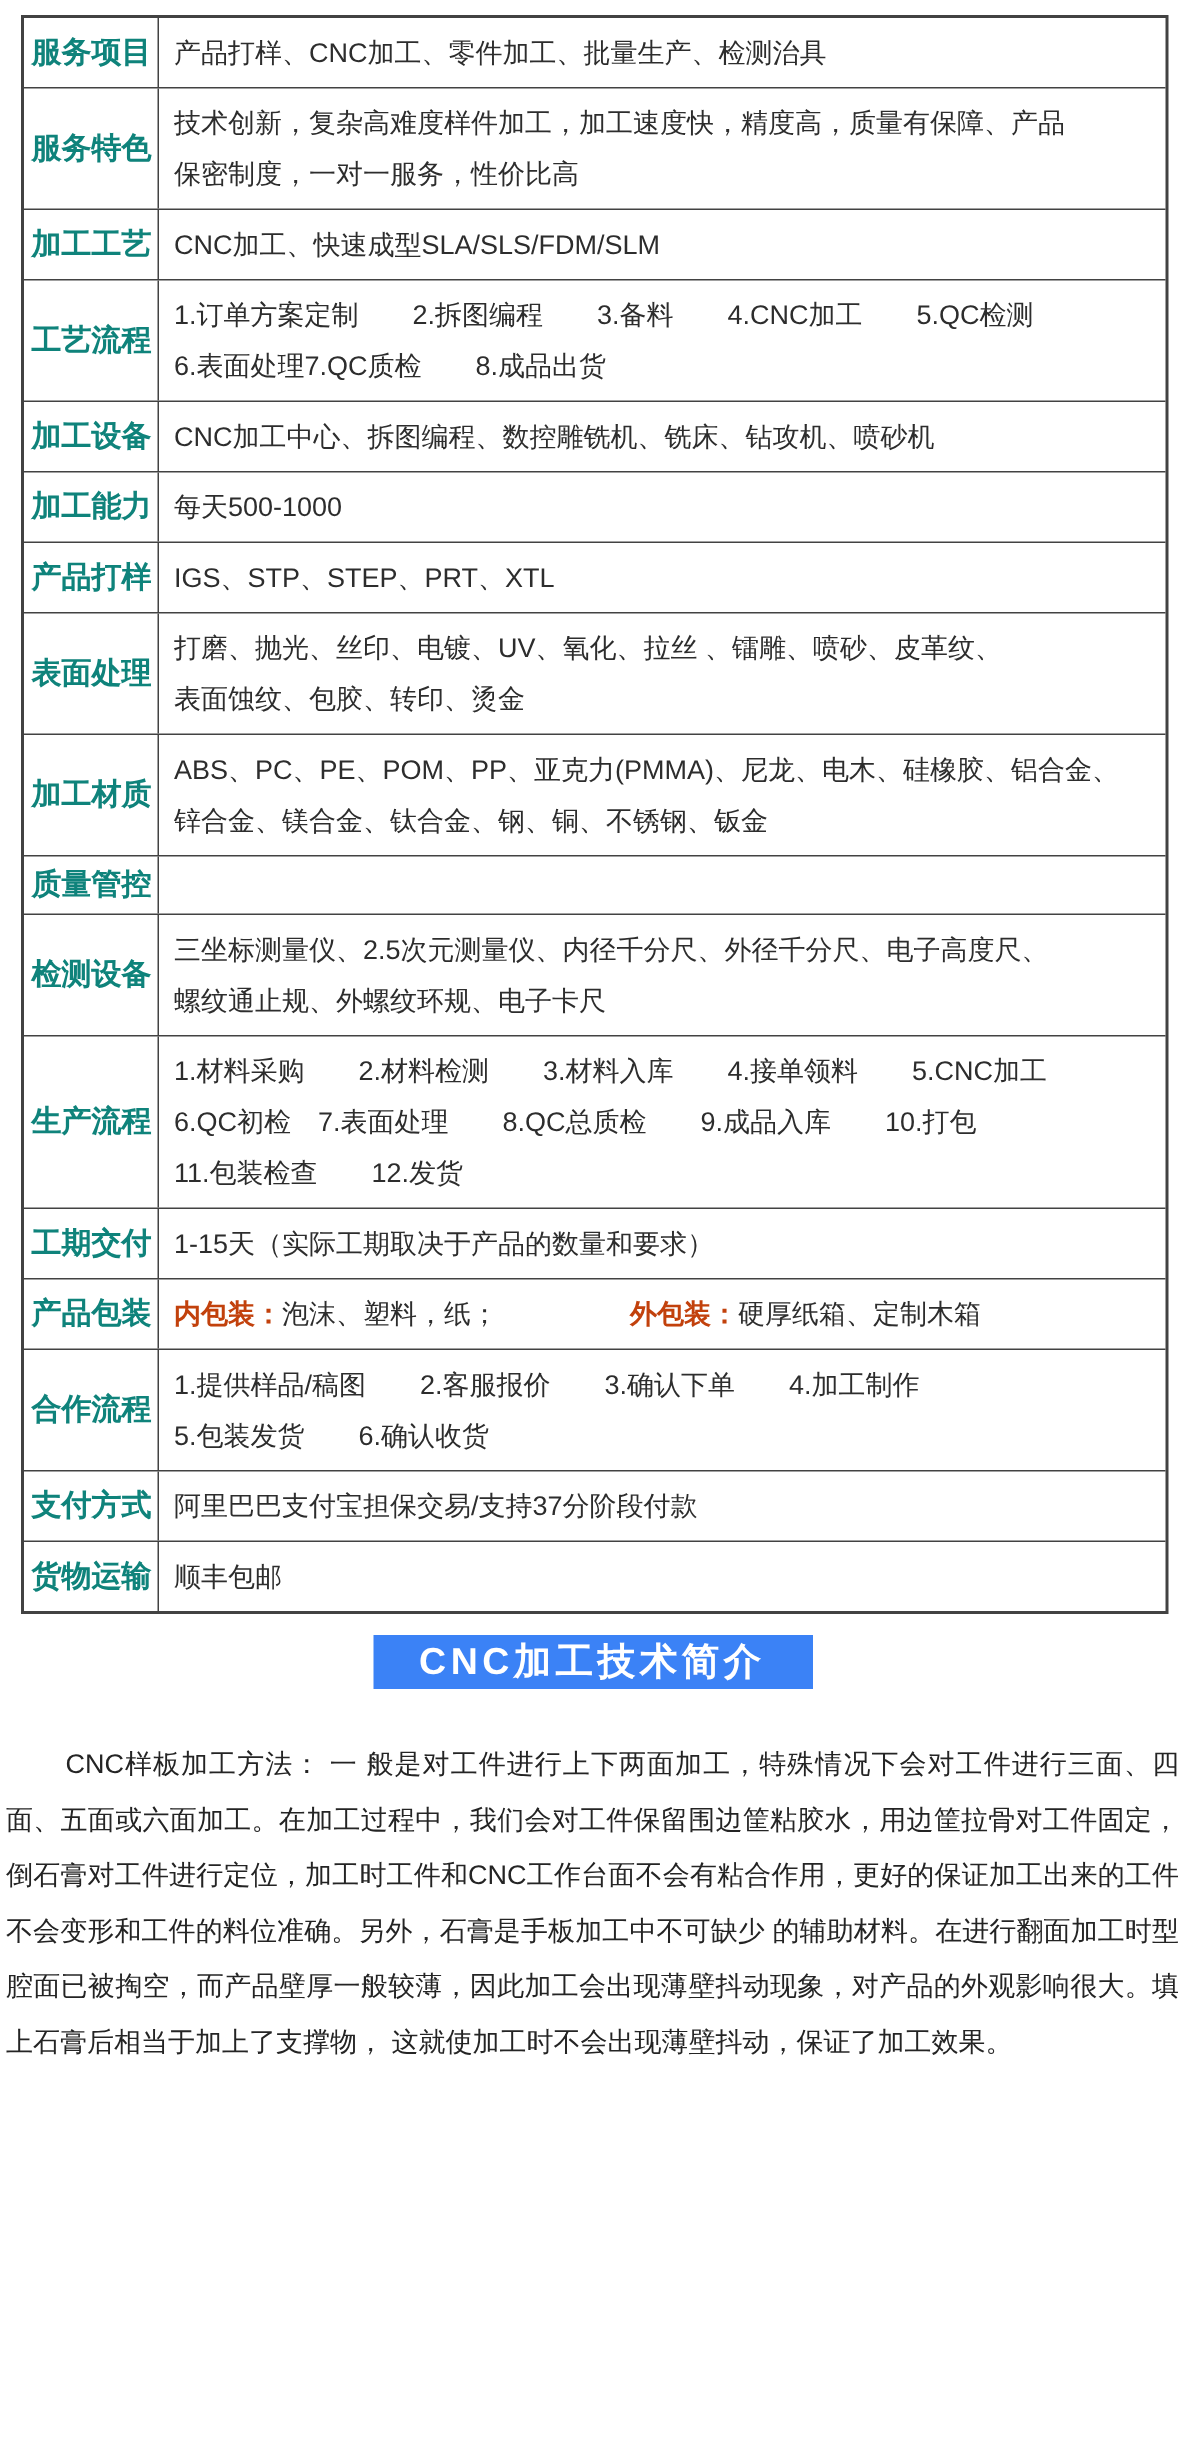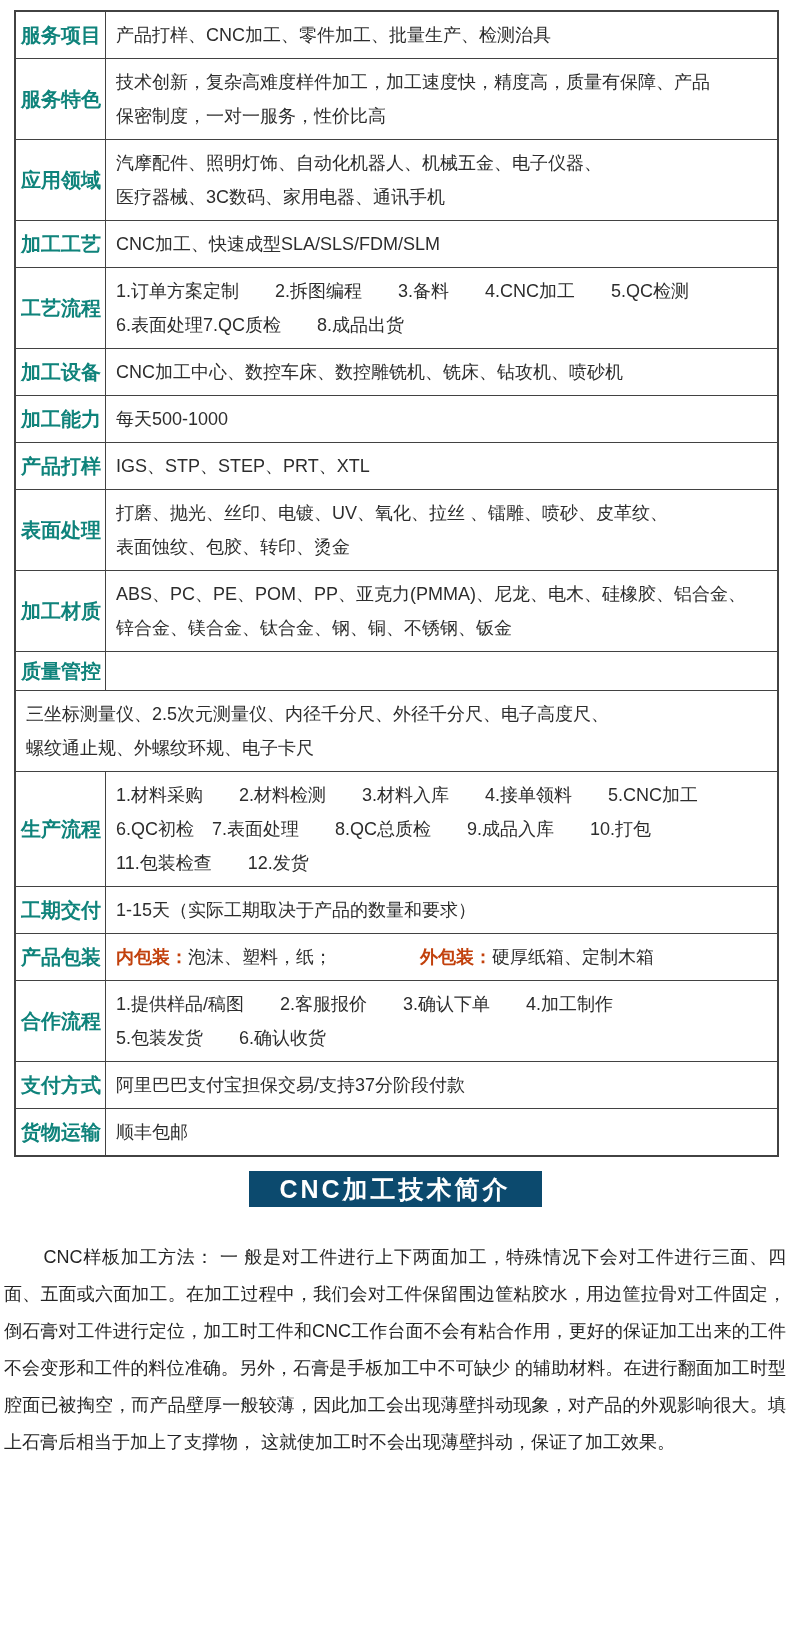--- a/index.html
+++ b/index.html
@@ -41,21 +41,21 @@
     line-height: 34px;
     color: #2d2d2d;
   }
   .cell-text { white-space: pre-wrap; }
   .pkg-label { font-weight: bold; color: #c2410c; }
   .pkg-outer { margin-left: 88px; }
   .banner {
     width: 293px;
     height: 36px;
     margin: 14px auto 0 auto;
-    background: #0c4a6e;
+    background: #3b82f6;
     color: #ffffff;
     font-size: 25px;
     font-weight: bold;
     text-align: center;
     line-height: 36px;
     letter-spacing: 3px;
   }
   .article {
     margin-top: 32px;
     padding: 0 4px;
@@ -81,47 +81,40 @@
     </div>
 
     <div class="spec-row">
       <div class="spec-label">服务特色</div>
       <div class="spec-content">
           <div class="cell-text">技术创新，复杂高难度样件加工，加工速度快，精度高，质量有保障、产品
 保密制度，一对一服务，性价比高</div>
         </div>
     </div>
 
-    <div class="spec-row">
-      <div class="spec-label">应用领域</div>
-      <div class="spec-content">
-          <div class="cell-text">汽摩配件、照明灯饰、自动化机器人、机械五金、电子仪器、
-医疗器械、3C数码、家用电器、通讯手机</div>
-        </div>
-    </div>
 
     <div class="spec-row">
       <div class="spec-label">加工工艺</div>
       <div class="spec-content">
           <div class="cell-text">CNC加工、快速成型SLA/SLS/FDM/SLM</div>
         </div>
     </div>
 
     <div class="spec-row">
       <div class="spec-label">工艺流程</div>
       <div class="spec-content">
           <div class="cell-text">1.订单方案定制　　2.拆图编程　　3.备料　　4.CNC加工　　5.QC检测
 6.表面处理7.QC质检　　8.成品出货</div>
         </div>
     </div>
 
     <div class="spec-row">
       <div class="spec-label">加工设备</div>
       <div class="spec-content">
-          <div class="cell-text">CNC加工中心、数控车床、数控雕铣机、铣床、钻攻机、喷砂机</div>
+          <div class="cell-text">CNC加工中心、拆图编程、数控雕铣机、铣床、钻攻机、喷砂机</div>
         </div>
     </div>
 
     <div class="spec-row">
       <div class="spec-label">加工能力</div>
       <div class="spec-content">
           <div class="cell-text">每天500-1000</div>
         </div>
     </div>
 
@@ -146,20 +139,21 @@
           <div class="cell-text">ABS、PC、PE、POM、PP、亚克力(PMMA)、尼龙、电木、硅橡胶、铝合金、
 锌合金、镁合金、钛合金、钢、铜、不锈钢、钣金</div>
         </div>
     </div>
 
     <div class="spec-row">
       <div class="spec-label">质量管控</div>
     </div>
 
     <div class="spec-row">
+      <div class="spec-label">检测设备</div>
       <div class="spec-content">
           <div class="cell-text">三坐标测量仪、2.5次元测量仪、内径千分尺、外径千分尺、电子高度尺、
 螺纹通止规、外螺纹环规、电子卡尺</div>
         </div>
     </div>
 
     <div class="spec-row">
       <div class="spec-label">生产流程</div>
       <div class="spec-content">
           <div class="cell-text">1.材料采购　　2.材料检测　　3.材料入库　　4.接单领料　　5.CNC加工

